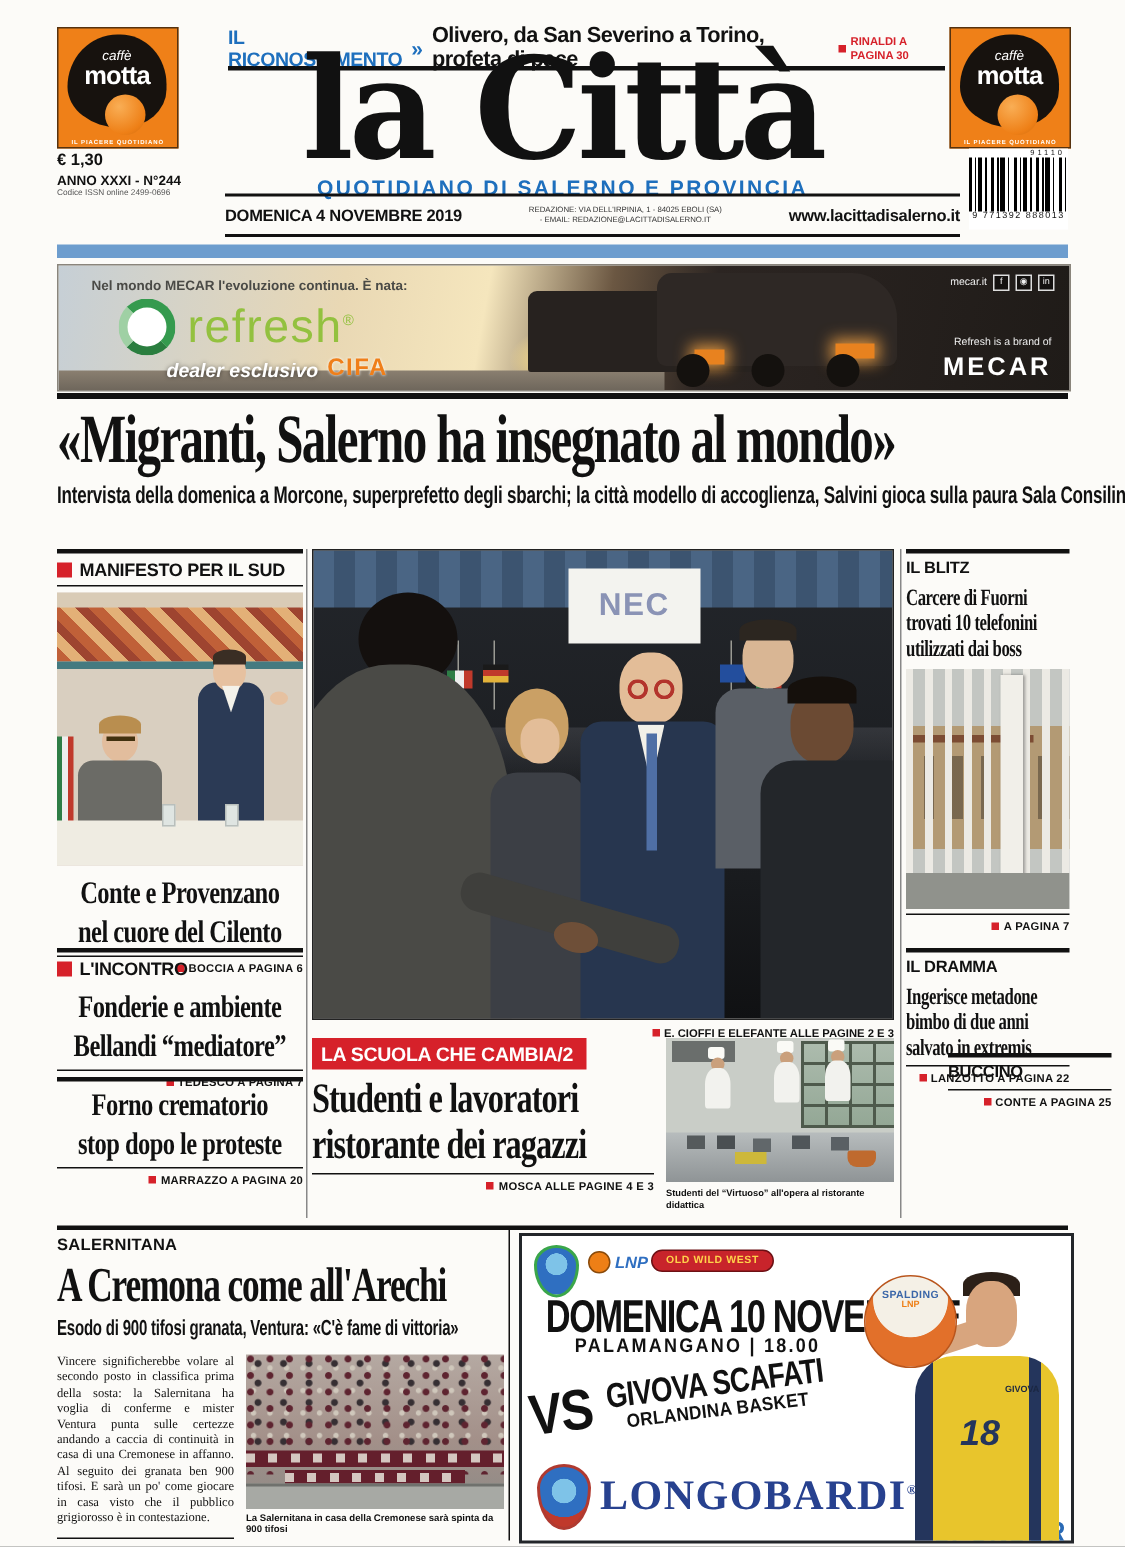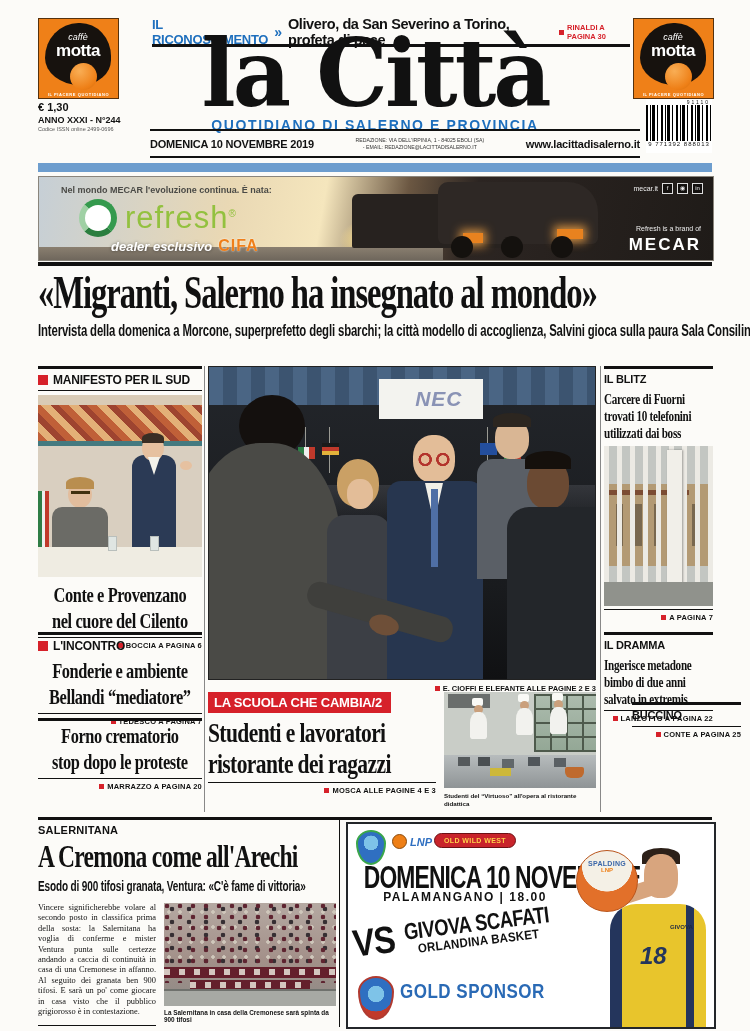--- a/index.html
+++ b/index.html
@@ -99,21 +99,21 @@
   .photo-prison{height:160px;margin-top:5px;background:#c3c6c2;}
   .pp-build{position:absolute;left:0;top:38px;width:100%;height:82px;background:#b39a74;}
   .pp-win{position:absolute;left:0;top:58px;width:100%;height:42px;background:repeating-linear-gradient(90deg,rgba(111,95,72,0) 0 12px,#6f5f48 12px 19px);opacity:.85;}
   .pp-beam{position:absolute;left:0;top:44px;width:78%;height:5px;background:#7c4c33;}
   .pp-fence{position:absolute;left:0;top:0;width:100%;height:100%;background:repeating-linear-gradient(90deg,#eceae4 0 5px,rgba(0,0,0,0) 5px 13px);}
   .pp-post{position:absolute;left:58%;top:4px;width:15px;height:100%;background:#f1efe9;box-shadow:1px 0 2px rgba(0,0,0,.35);}
   .pp-ground{position:absolute;left:0;bottom:0;width:100%;height:24px;background:#90928c;}
   
   .photo-main{height:312px;border:1px solid #222;background:linear-gradient(#23262b 0%,#191b1e 70%,#101113 100%);}
   .pm-curtain{position:absolute;left:0;top:0;width:100%;height:38px;background:repeating-linear-gradient(90deg,#4a6584 0 14px,#3c5470 14px 28px);}
-  .pm-nec{position:absolute;left:44%;top:12px;width:88px;height:40px;background:#f3f3ef;display:flex;align-items:center;justify-content:center;font-weight:bold;font-style:italic;font-size:21px;color:#8a93b5;letter-spacing:1px;padding-left:16px;}
+  .pm-nec{position:absolute;left:44%;top:12px;width:88px;height:50px;background:#f3f3ef;display:flex;align-items:center;justify-content:center;font-weight:bold;font-size:21px;color:#8a93b5;letter-spacing:1px;}
   .pm-flag{position:absolute;top:76px;width:17px;height:12px;}
   .pm-pole{position:absolute;top:60px;width:1px;height:46px;background:#9a9a93;}
   .per{position:absolute;}
   .pm-crowd{position:absolute;left:0;top:118px;width:100%;height:40px;background:linear-gradient(rgba(70,72,78,.55),rgba(20,20,22,0));}
   .glasses{position:absolute;width:34px;height:13px;background:radial-gradient(circle at 24% 50%,rgba(0,0,0,0) 4px,#b3342c 4.5px 6.5px,rgba(0,0,0,0) 7px),radial-gradient(circle at 76% 50%,rgba(0,0,0,0) 4px,#b3342c 4.5px 6.5px,rgba(0,0,0,0) 7px);}
   .pm-caption-row{display:flex;justify-content:flex-end;align-items:center;gap:3px;padding:4px 0 0;font-weight:bold;font-size:7.5px;}
   
   .scuola{position:absolute;left:0;top:326px;width:100%;}
   .sc-left{width:228px;}
   .sc-banner{display:inline-block;background:#d6212a;color:#fff;font-weight:bold;font-size:13px;letter-spacing:-.2px;padding:3px 9px 3px 6px;}
@@ -208,21 +208,21 @@
   </div>
 
   <div class="abs mast-title">la Città</div>
   <div class="abs mast-sub">QUOTIDIANO DI SALERNO E PROVINCIA</div>
   <div class="abs pricebox">
     <div class="pb-price">€ 1,30</div>
     <div class="pb-ed">ANNO XXXI - N°244</div>
     <div class="pb-issn">Codice ISSN online 2499-0696</div>
   </div>
   <div class="abs datebar">
-    <span class="db-date">DOMENICA 10 NOVEMBRE 2019</span>
+    <span class="db-date">DOMENICA 4 NOVEMBRE 2019</span>
     <span class="db-addr pre">REDAZIONE: VIA DELL'IRPINIA, 1 - 84025 EBOLI (SA)
 - EMAIL: REDAZIONE@LACITTADISALERNO.IT</span>
     <span class="db-site">www.lacittadisalerno.it</span>
   </div>
   <div class="abs barcode">
     <div class="bc-top">91110</div>
     <div class="bc-bars"></div>
     <div class="bc-num">9 771392 888013</div>
   </div>
 
@@ -491,20 +491,21 @@
     <div class="bk-venue">PALAMANGANO | 18.00</div>
     <div class="bk-vsblock">
       <span class="bk-vs">VS</span>
       <span class="bk-teams">
         <div class="bk-t1">GIVOVA SCAFATI</div>
         <div class="bk-t2">ORLANDINA BASKET</div>
       </span>
     </div>
     <div class="bk-crest2"></div>
     <div class="bk-sponsor">
+      <span class="bk-longo"><span>LONGOBARDI</span><span class="bk-reg">®</span></span>
       <span class="bk-gold">GOLD SPONSOR</span>
     </div>
     <div class="bk-arm"></div>
     <div class="bk-ball">
       <div class="bk-ball-t">SPALDING</div>
       <div class="bk-ball-l">LNP</div>
     </div>
     <div class="bk-hair"></div>
     <div class="bk-head"></div>
     <div class="bk-body"></div>

